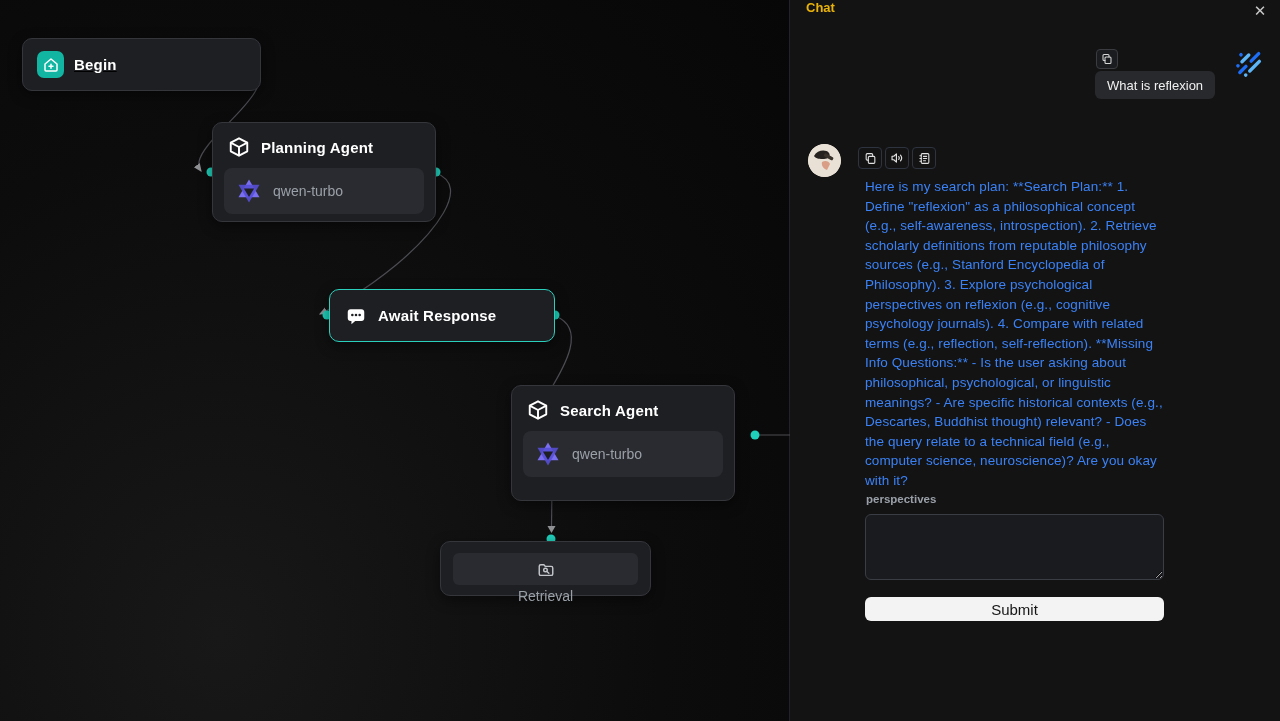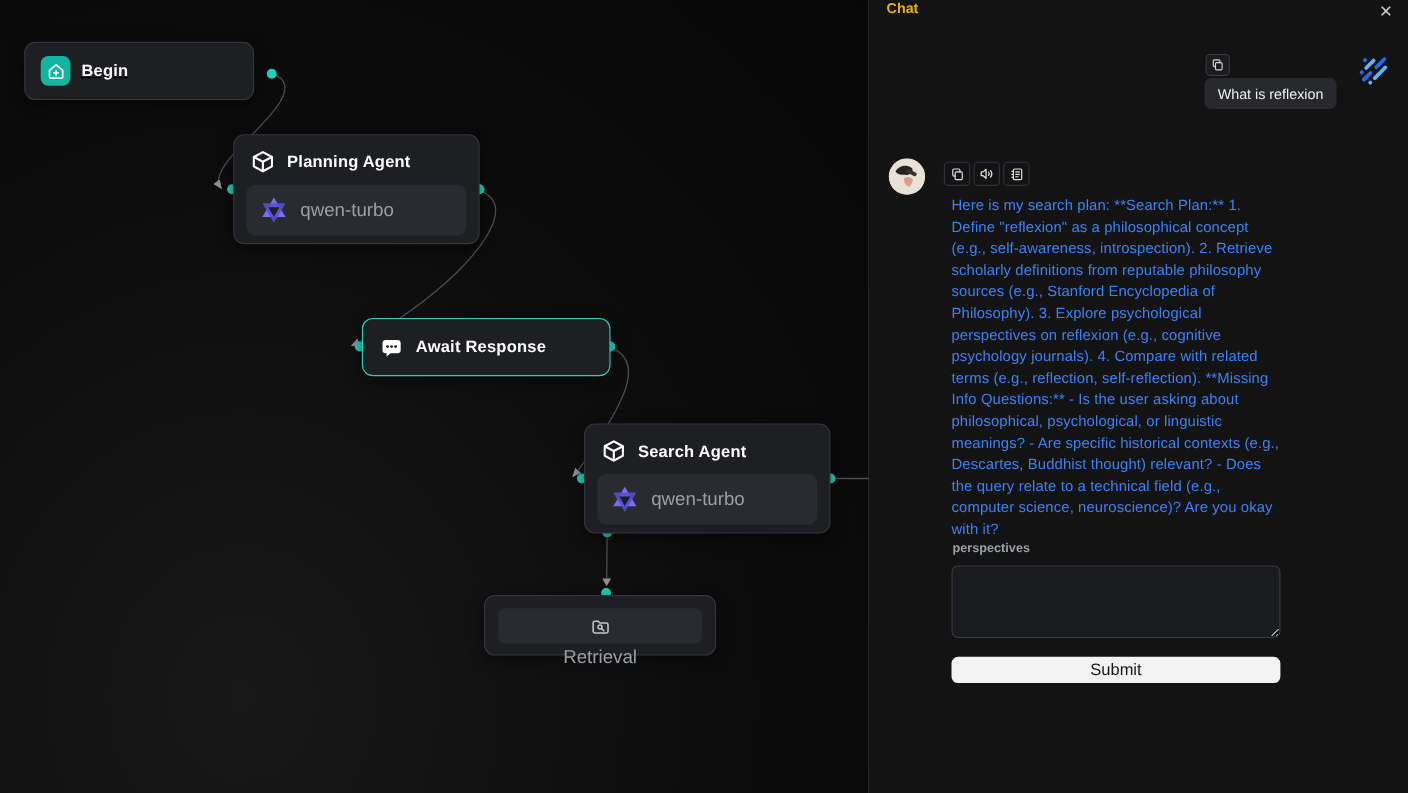--- a/index.html
+++ b/index.html
@@ -25,21 +25,21 @@
   .node-title { color:#fff; font-size:15px; font-weight:700; letter-spacing:.2px; }
   .node-icon { width:24px; height:24px; display:flex; align-items:center; justify-content:center; flex:0 0 auto; }
   .begin-icon-box {
     width:27px; height:27px; border-radius:7px; background:#12b5a2;
     display:flex; align-items:center; justify-content:center; flex:0 0 auto;
   }
   .chip {
     margin:9px 11px 11px 11px; background:#2a2b30; border-radius:8px;
     display:flex; align-items:center; gap:10px; padding:9px 11px;
   }
-  .chip-label { color:#9aa0a8; font-size:17px; }
+  .chip-label { color:#9aa0a8; font-size:14px; }
   .node.await { border:1.5px solid #2bd0bd; }
   .retrieval-chip {
     margin:11px 12px; background:#2a2b30; border-radius:6px;
     display:flex; align-items:center; gap:9px; padding:7px 10px; height:32px;flex-direction:column;
   }
 
   
   .chat-panel {
     position:absolute; left:790px; top:0; width:490px; height:721px;
     background:#131314;
@@ -118,21 +118,21 @@
       <circle cx="211" cy="172" r="4.5" fill="#1fd0bb"></circle>
       <circle cx="436" cy="172" r="4.5" fill="#1fd0bb"></circle>
       <circle cx="327" cy="315" r="4.5" fill="#1fd0bb"></circle>
       <circle cx="555" cy="315" r="4.5" fill="#1fd0bb"></circle>
       <circle cx="529" cy="435" r="4.5" fill="#1fd0bb"></circle>
       <circle cx="755" cy="435" r="4.5" fill="#1fd0bb"></circle>
       <circle cx="552" cy="484" r="4.5" fill="#1fd0bb"></circle>
       <circle cx="551" cy="539" r="4.5" fill="#1fd0bb"></circle>
     </svg>
 
-    <div class="node" style="left:22px; top:38px; width:209px; height:53px;text-decoration:underline;">
+    <div class="node" style="left:22px; top:38px; width:239px; height:53px;text-decoration:underline;">
       <div class="node-header">
         <span class="begin-icon-box">
           <svg width="16" height="16" viewBox="0 0 24 24" fill="none" stroke="#ffffff" stroke-width="2.2" stroke-linecap="round" stroke-linejoin="round">
             <path d="M3 10.5 L12 3 L21 10.5 V19.5 a1.5 1.5 0 0 1 -1.5 1.5 H4.5 A1.5 1.5 0 0 1 3 19.5 Z"></path>
             <path d="M12 11 v6 M9 14 h6"></path>
           </svg>
         </span>
         <span class="node-title">Begin</span>
       </div>
     </div>
@@ -165,21 +165,21 @@
             <circle cx="8" cy="11" r="1.4" fill="#1e1f23"></circle>
             <circle cx="12" cy="11" r="1.4" fill="#1e1f23"></circle>
             <circle cx="16" cy="11" r="1.4" fill="#1e1f23"></circle>
             <path d="M7 17.2 L7 21 L11.5 17.2 Z" fill="#ffffff"></path>
           </svg>
         </span>
         <span class="node-title">Await Response</span>
       </div>
     </div>
 
-    <div class="node" style="left:531px; top:385px; width:224px; height:100px;">
+    <div class="node" style="left:511px; top:385px; width:224px; height:116px;">
       <div class="node-header agent">
         <span class="node-icon">
           <svg width="22" height="22" viewBox="0 0 24 24" fill="none" stroke="#ffffff" stroke-width="2.1" stroke-linecap="round" stroke-linejoin="round">
             <path d="M12 2.5 L21 7.3 V16.7 L12 21.5 L3 16.7 V7.3 Z"></path>
             <path d="M3.4 7.5 L12 12 L20.6 7.5 M12 12 V21"></path>
           </svg>
         </span>
         <span class="node-title">Search Agent</span>
       </div>
       <div class="chip">

